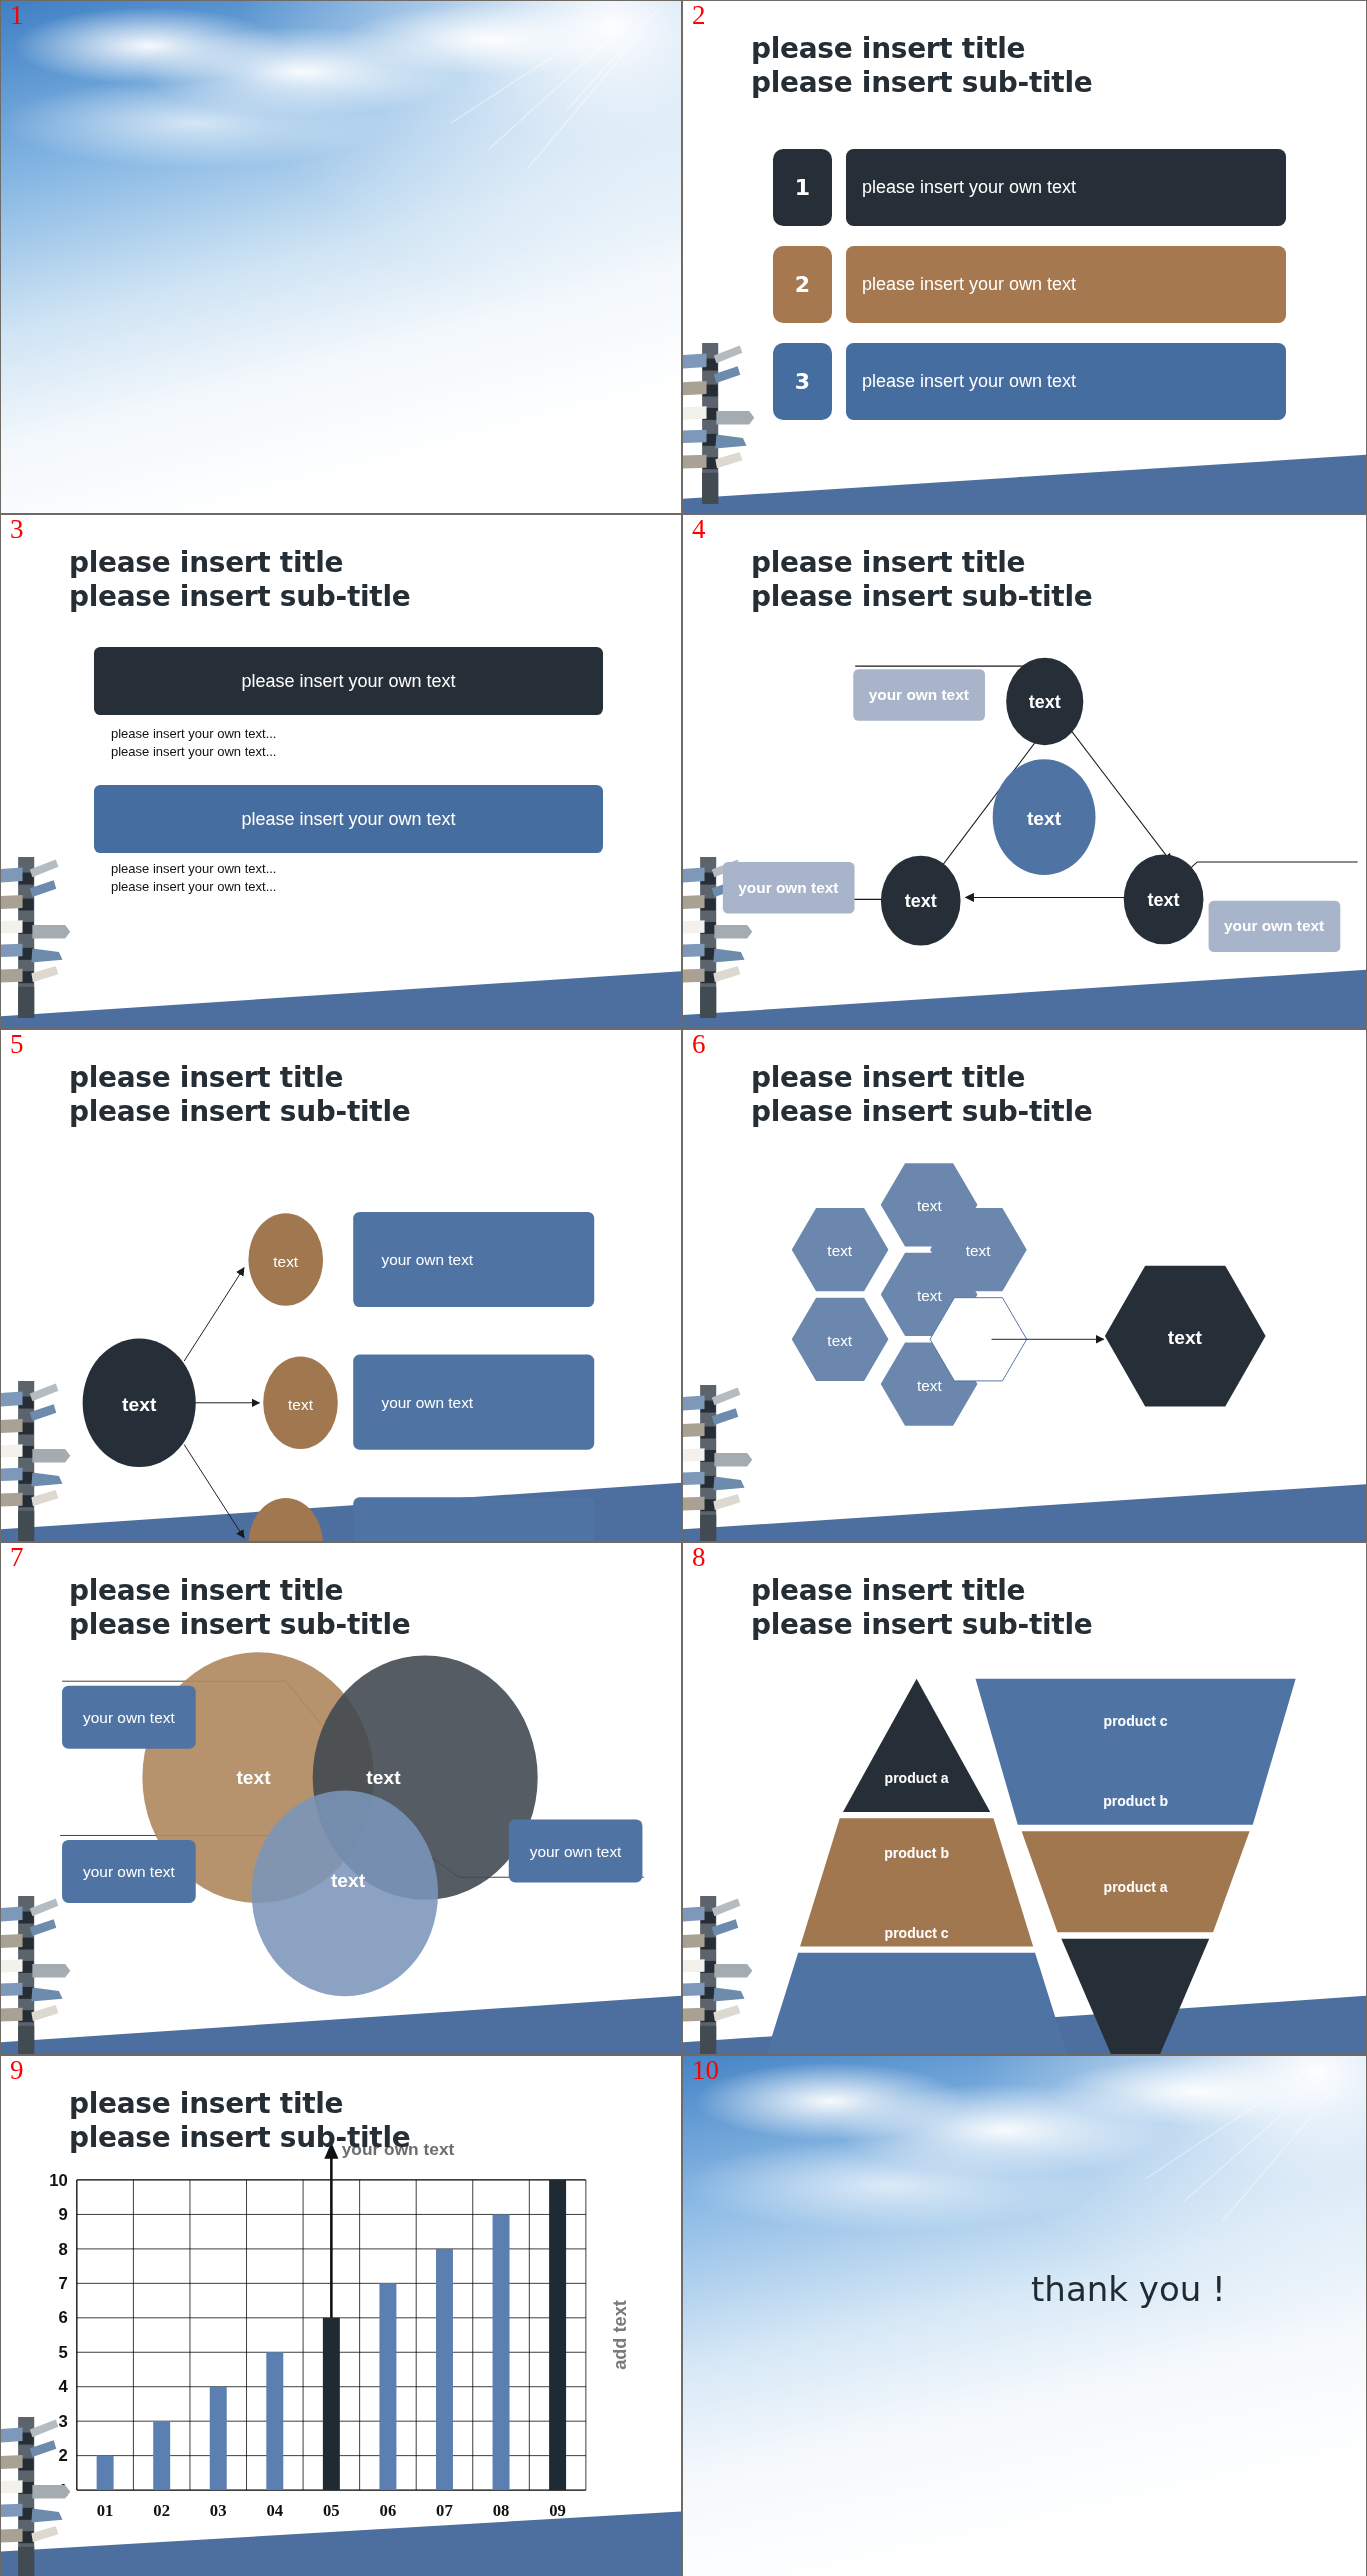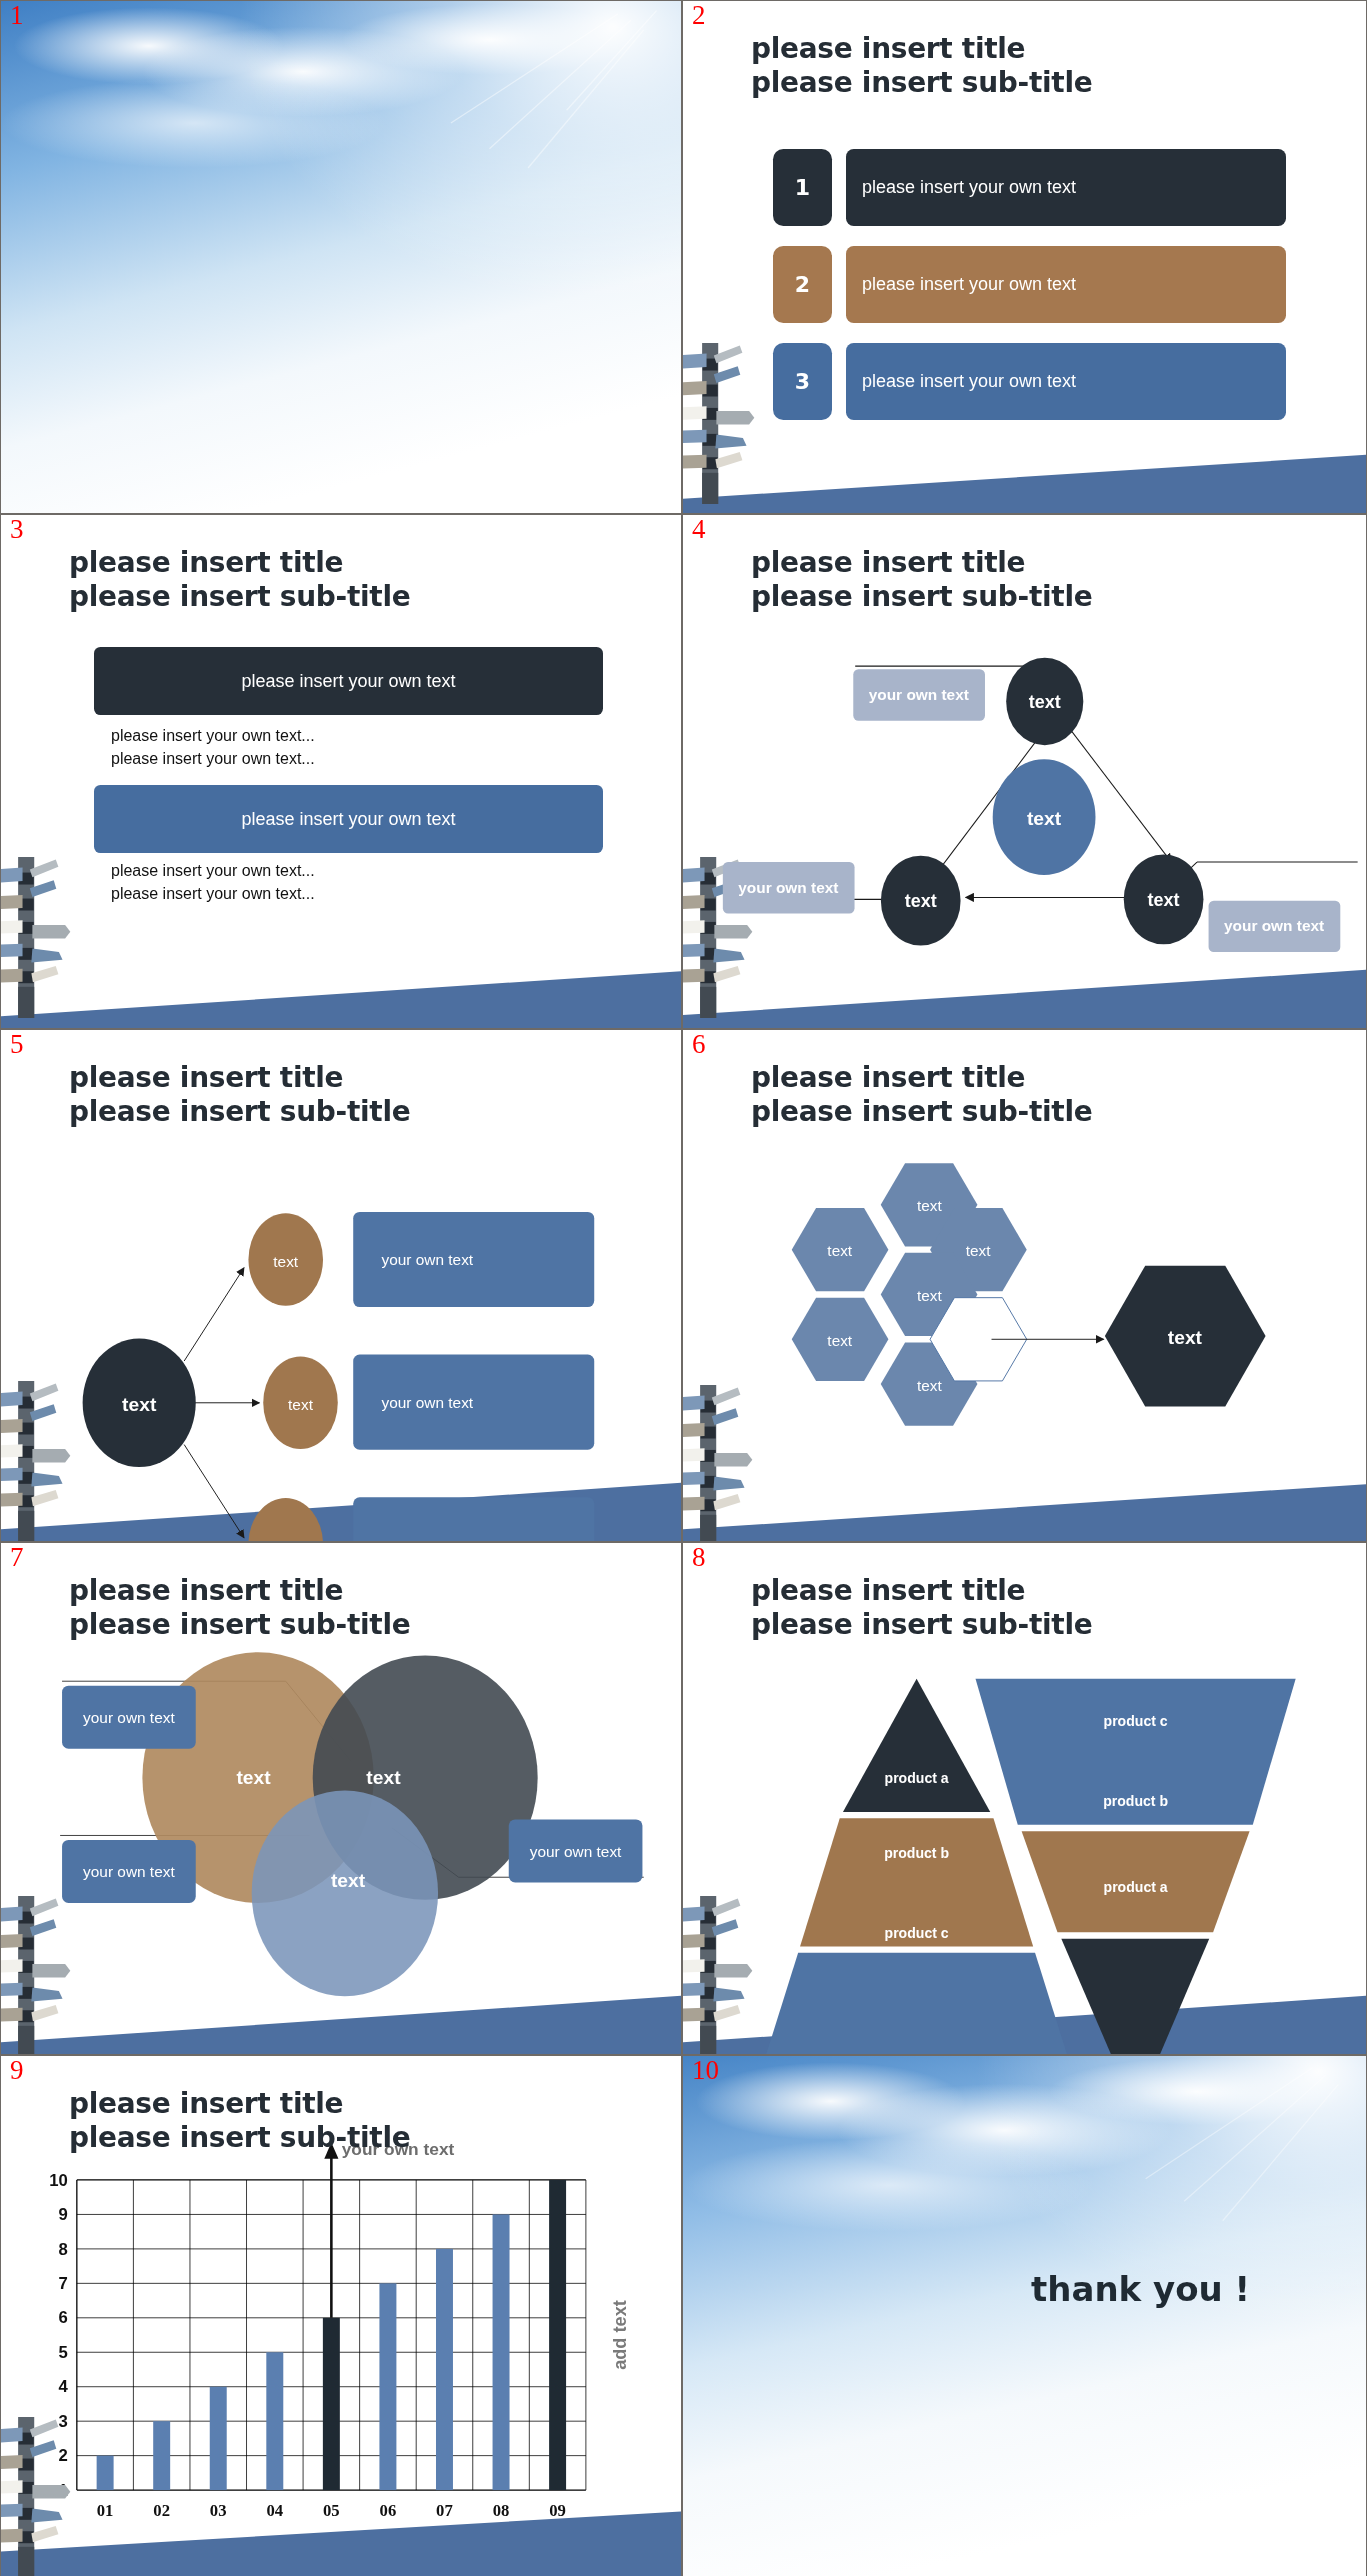--- a/index.html
+++ b/index.html
@@ -68,21 +68,21 @@
 
   
   .s3-bar{
     position:absolute;left:93px;z-index:20;
     width:509px;height:68px;border-radius:6.4px;
     display:flex;align-items:center;justify-content:center;
     color:#fff;font-size:18px;
   }
   .s3-txt{
     position:absolute;left:110px;z-index:20;
-    color:#111;font-size:16px;line-height:1.42;
+    color:#111;font-size:13px;line-height:1.42;
   }
 
   
   .diag{position:absolute;left:0;top:0;width:100%;height:100%;z-index:18;}
   .diag text{font-family:"Liberation Sans",sans-serif;fill:#ffffff;}
 
   
   .chart-wrap{position:absolute;left:0;top:77px;width:100%;height:426px;z-index:18;}
 </style>
 </head>
@@ -855,21 +855,21 @@
       <g>
         <path d="M150 352 L252 366 L266 396 L146 406 Z" fill="url(#a10b)"></path>
         <text transform="rotate(8 162 380)" x="162" y="380" font-size="13" fill="#17324e" font-family="Liberation Serif,serif">SOUTH POLE</text>
         <text transform="rotate(8 186 398)" x="186" y="398" font-size="11" fill="#17324e" font-family="Liberation Serif,serif">6248 KM</text>
       </g>
       <path d="M146 448 L240 420 L250 452 L152 482 Z" fill="#e6e2d9"></path>
       <rect x="95" y="500" width="62" height="120" fill="#424a52"></rect>
       <text x="106" y="575" font-size="13" fill="#dfe3e6" font-family="DejaVu Sans Mono,monospace">INHALA</text>
     </svg>
 
-    <div style="position:absolute;left:348px;top:213px;z-index:25;color:#1f2a33;font-weight:bold;font-size:34px;font-family:'DejaVu Sans',sans-serif;">thank you !</div>
+    <div style="position:absolute;left:348px;top:213px;z-index:25;color:#1f2a33;font-weight:normal;font-size:34px;font-family:'DejaVu Sans',sans-serif;">thank you !</div>
 
     <div class="wave">
       <svg viewBox="0 0 1063 130" preserveAspectRatio="none">
         <path d="M0 100 L1063 28 L1063 130 L0 130 Z" fill="#4d6fa0"></path>
       </svg>
     </div>
   </div>
 
 </div>
 

